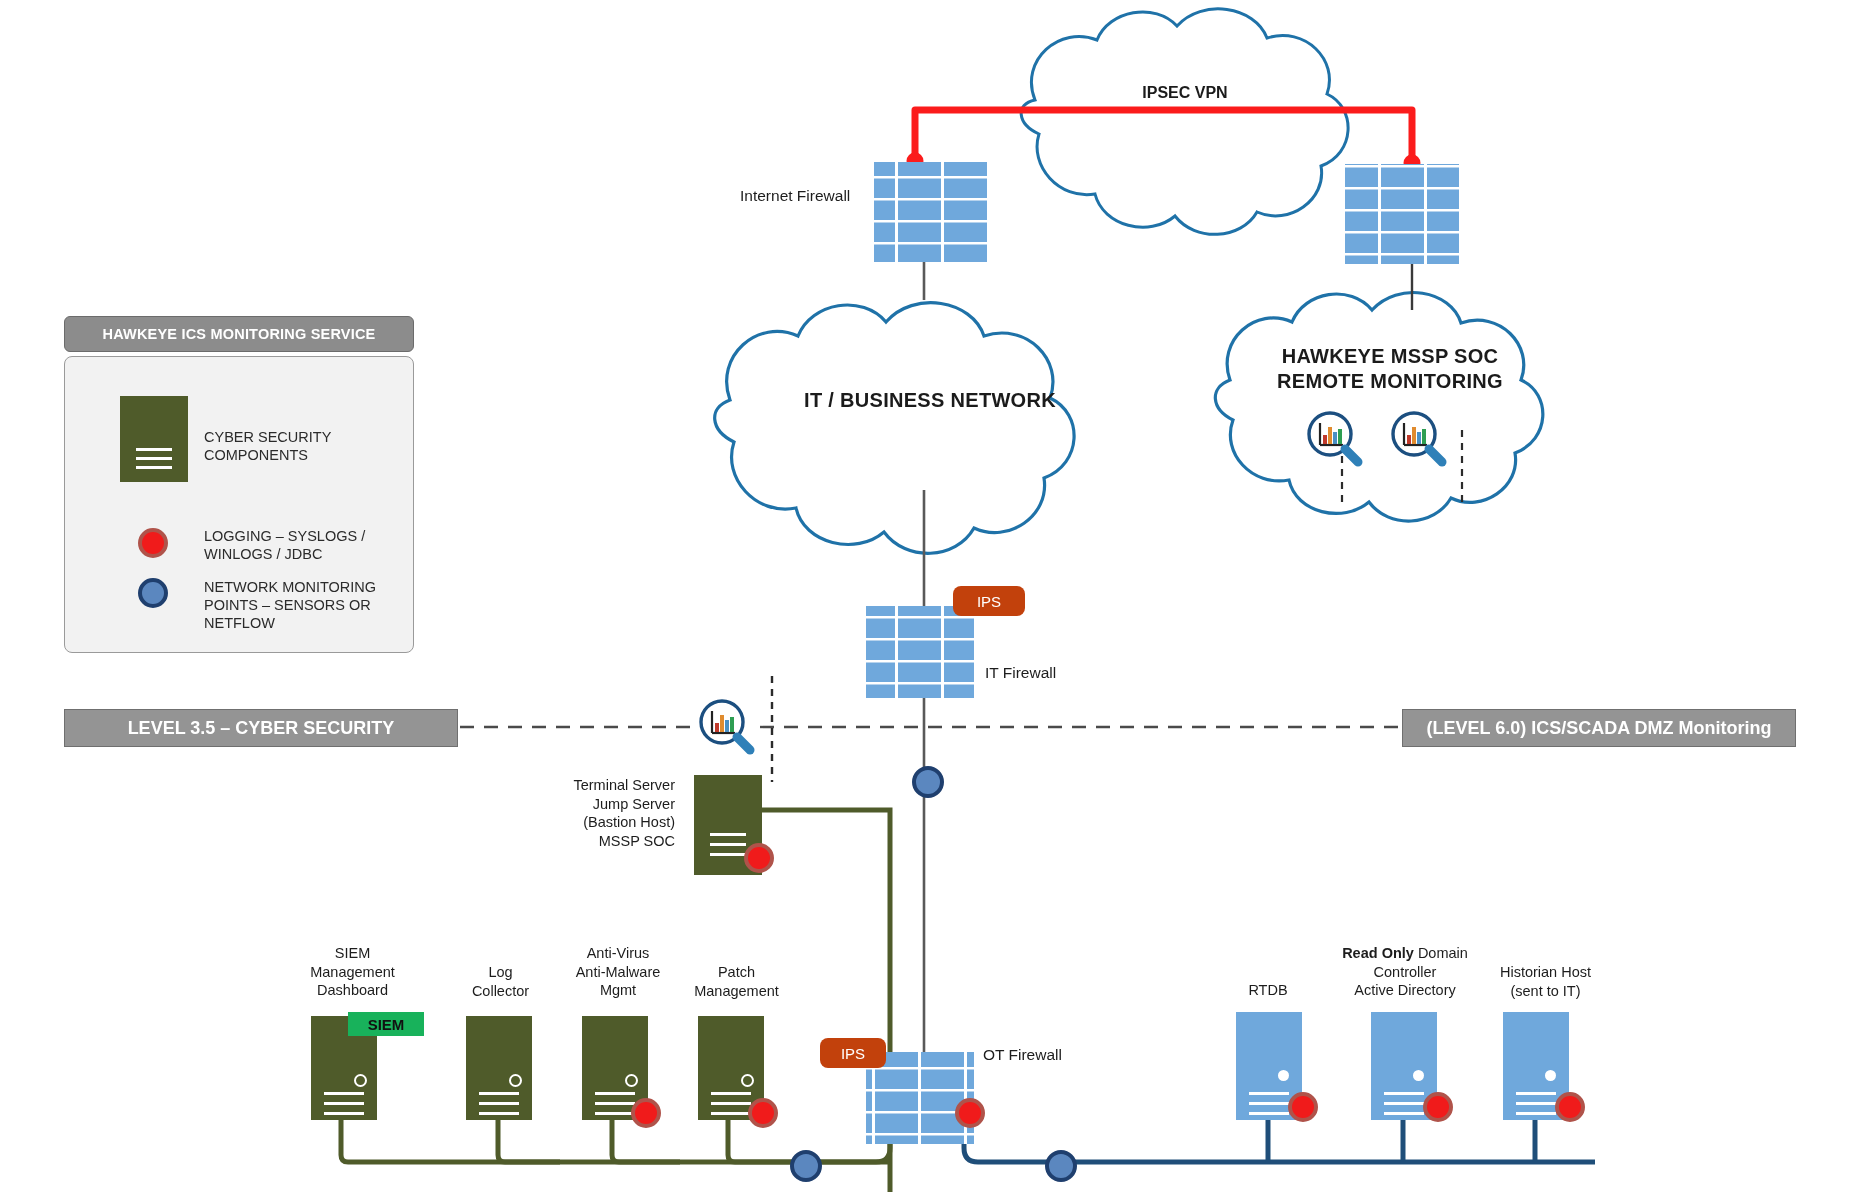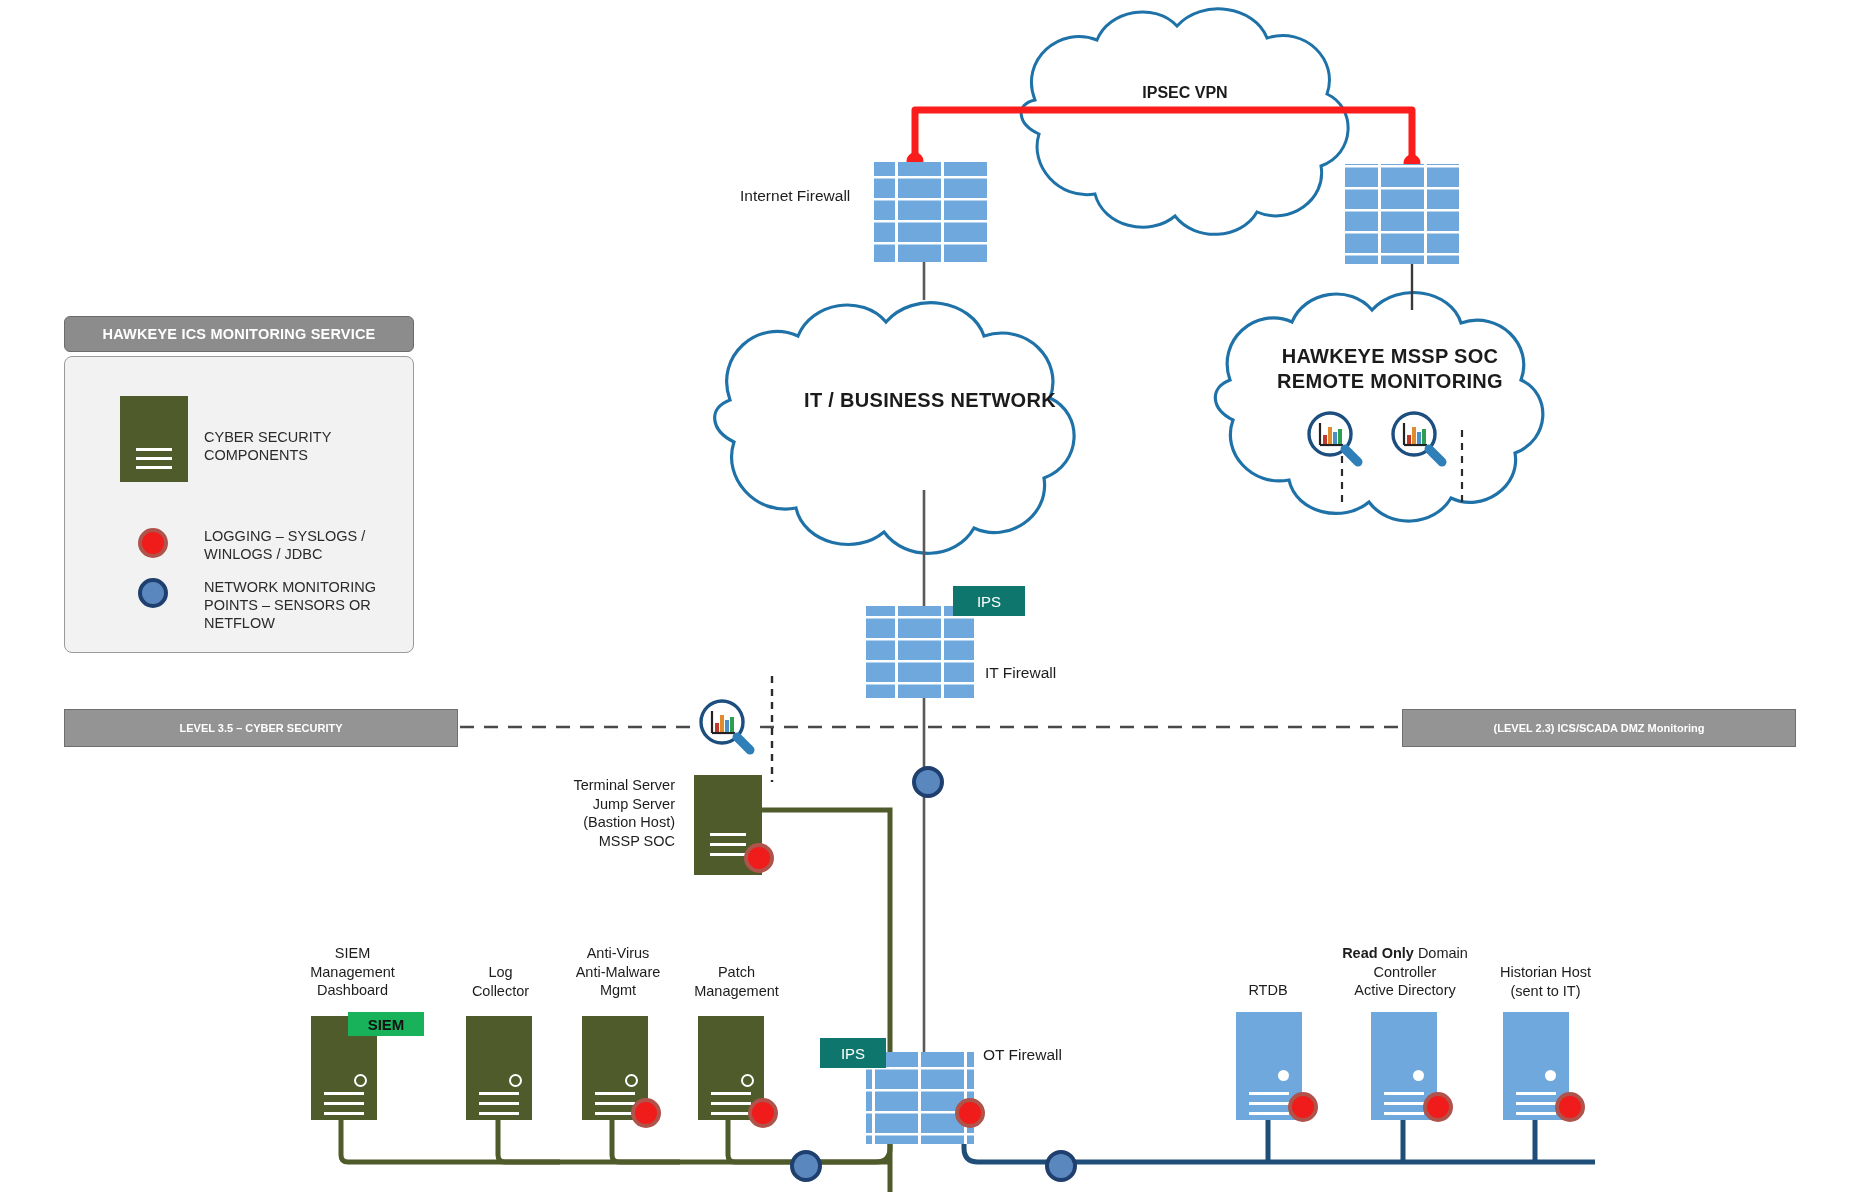--- a/index.html
+++ b/index.html
@@ -20,28 +20,28 @@
   
   .srv{position:absolute;}
   .srv .body{position:absolute;left:0;top:0;width:100%;height:100%;}
   .srv .dot{position:absolute;border-radius:50%;}
   .srv .ln{position:absolute;background:#fff;height:3px;}
 
   .caption{position:absolute;text-align:center;font-size:14.5px;line-height:18.5px;color:#1d1d1d;}
   .caption.left{text-align:right;}
 
   .fw-label{position:absolute;font-size:15.5px;color:#1d1d1d;}
-  .ips{position:absolute;background:#0f766e;color:#fff;font-size:15px;
-       display:flex;align-items:center;justify-content:center;font-weight:normal;}
+  .ips{position:absolute;background:#c2410c;color:#fff;font-size:15px;
+       display:flex;align-items:center;justify-content:center;font-weight:normal;border-radius:8px;}
   .siem-tag{position:absolute;background:#18b25b;color:#111;font-weight:bold;
        font-size:15px;display:flex;align-items:center;justify-content:center;}
 
   .band{position:absolute;background:#949494;border:1px solid #6f6f6f;
        display:flex;align-items:center;justify-content:center;
-       color:#fff;font-weight:bold;font-size:11px;}
+       color:#fff;font-weight:bold;font-size:18px;}
 
   .cloudtext{position:absolute;text-align:center;font-weight:bold;color:#1b1b1b;
        font-size:20px;line-height:25px;letter-spacing:.3px;}
   .cloudtext.small{font-size:16px;letter-spacing:0;}
 
   .node{position:absolute;border-radius:50%;}
   .node.red{background:#f01b1b;border:4px solid #b0534a;}
   .node.blue{background:#5b87bf;border:4px solid #1f3f6e;}
 </style>
 </head>
@@ -219,21 +219,21 @@
 
   <div class="fw-label" style="left:740px;top:187px;">Internet Firewall</div>
 
   <div class="ips" style="left:953px;top:586px;width:72px;height:30px;">IPS</div>
   <div class="fw-label" style="left:985px;top:664px;">IT Firewall</div>
 
   <div class="ips" style="left:820px;top:1038px;width:66px;height:30px;">IPS</div>
   <div class="fw-label" style="left:983px;top:1046px;">OT Firewall</div>
 
   <div class="band" style="left:64px;top:709px;width:392px;height:36px;">LEVEL 3.5 – CYBER SECURITY</div>
-  <div class="band" style="left:1402px;top:709px;width:392px;height:36px;">(LEVEL 2.3) ICS/SCADA DMZ Monitoring</div>
+  <div class="band" style="left:1402px;top:709px;width:392px;height:36px;">(LEVEL 6.0) ICS/SCADA DMZ Monitoring</div>
 
   <div class="caption left" style="left:530px;top:776px;width:145px;white-space:pre-line;">Terminal Server
 Jump Server
 (Bastion Host)
 MSSP SOC</div>
   <div class="srv" style="left:694px;top:775px;width:68px;height:100px;">
     <div class="body" style="background:#4f5b2a;"></div>
     <div class="ln" style="left:16px;top:58px;width:36px;"></div>
     <div class="ln" style="left:16px;top:68px;width:36px;"></div>
     <div class="ln" style="left:16px;top:78px;width:36px;"></div>

